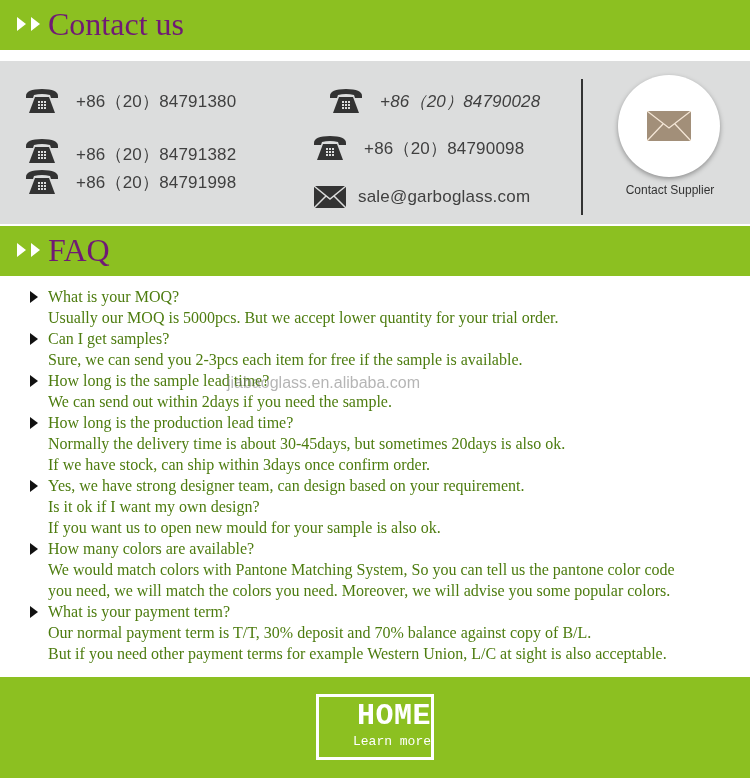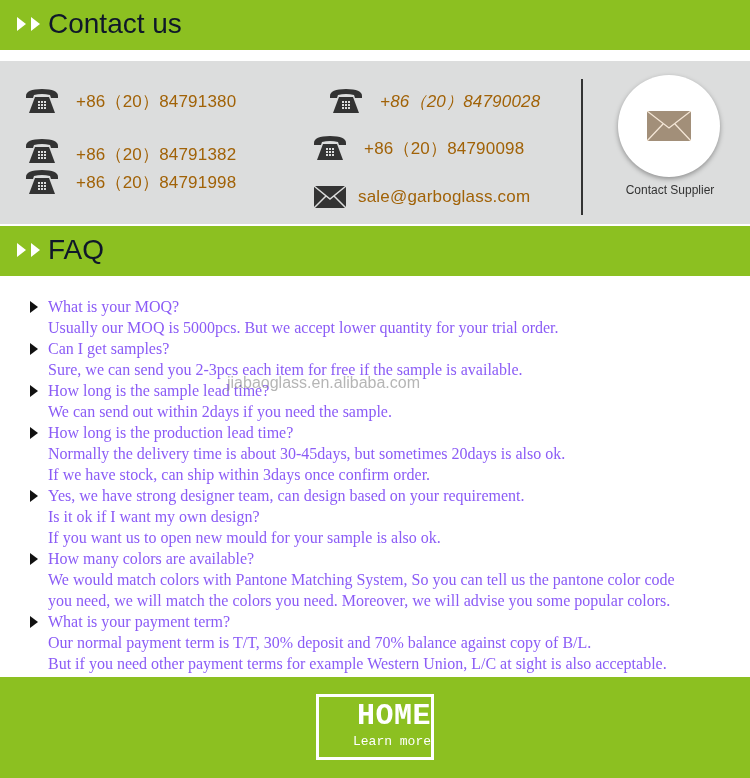--- a/index.html
+++ b/index.html
@@ -1,33 +1,33 @@
 <!DOCTYPE html>
 <html><head>
 <meta charset="utf-8">
 <style>
   html, body { margin: 0; padding: 0; }
   body { width: 750px; height: 778px; background: #ffffff; position: relative; overflow: hidden; font-family: "Liberation Sans", sans-serif; }
   .banner { position: absolute; left: 0; width: 750px; height: 50px; background: #8cc021; color: #ffffff; }
   .banner .arrows { position: absolute; left: 17px; top: 17px; display: flex; gap: 2px; }
   .banner .arrows span { width: 0; height: 0; border-top: 7px solid transparent; border-bottom: 7px solid transparent; border-left: 9px solid #ffffff; display: block; margin-right: 3px; }
-  .banner .title { position: absolute; left: 48px; top: 4px; font-family: Liberation Sans, sans-serif; font-size: 28px; line-height: 40px; color: #0f172a; }
+  .banner .title { position: absolute; left: 48px; top: 4px; font-family: Liberation Serif, serif; font-size: 32px; line-height: 40px; color: #701a75; }
   #contact-banner { top: 0; }
   #faq-banner { top: 226px; }
 
   .contact-panel { position: absolute; left: 0; top: 61px; width: 750px; height: 163px; background: #dcdddd; }
   .contact-row { position: absolute; display: flex; align-items: center; height: 36px; }
   .contact-row .ico { width: 36px; height: 30px; display: flex; align-items: center; justify-content: center; }
-  .contact-row .txt { font-size: 17px; color: #a16207; margin-left: 16px; letter-spacing: 0.2px; white-space: nowrap; }
+  .contact-row .txt { font-size: 17px; color: #404040; margin-left: 16px; letter-spacing: 0.2px; white-space: nowrap; }
   .divider { position: absolute; left: 581px; top: 18px; width: 2px; height: 136px; background: #333333; }
   .supplier { position: absolute; left: 600px; top: 10px; width: 140px; }
   .supplier .circle { position: absolute; left: 18px; top: 4px; width: 102px; height: 102px; border-radius: 50%; background: #ffffff; box-shadow: 0 2px 5px rgba(0,0,0,0.35); display: flex; align-items: center; justify-content: center; }
   .supplier .label { position: absolute; left: 0; top: 112px; width: 140px; text-align: center; font-size: 12px; color: #333333; white-space: nowrap; }
 
-  .faq { position: absolute; left: 0; top: 296px; width: 750px; font-family: "Liberation Serif", serif; font-size: 16px; color: #8b5cf6; }
+  .faq { position: absolute; left: 0; top: 286px; width: 750px; font-family: "Liberation Serif", serif; font-size: 16px; color: #4d7c0f; }
   .faq-item { position: relative; padding-left: 48px; }
   .faq-item .bullet { position: absolute; left: 30px; top: 5px; width: 0; height: 0; border-top: 6px solid transparent; border-bottom: 6px solid transparent; border-left: 8px solid #111111; }
   .faq-item .line { height: 21px; line-height: 21px; white-space: nowrap; }
   .watermark { position: absolute; left: 227px; top: 374px; font-family: "Liberation Sans", sans-serif; font-size: 16px; color: rgba(120,120,120,0.55); white-space: nowrap; }
 
   .footer { position: absolute; left: 0; top: 677px; width: 750px; height: 101px; background: #8cc021; }
   .home-box { position: absolute; left: 316px; top: 17px; width: 112px; height: 60px; border: 3px solid #ffffff; color: #ffffff; text-align: right; cursor: pointer; font-family: Liberation Mono, monospace; }
   .home-box .big { font-size: 30px; font-weight: bold; line-height: 32px; margin-top: 3px; letter-spacing: 0.5px; }
   .home-box .small { font-size: 13px; line-height: 20px; }
 </style>

